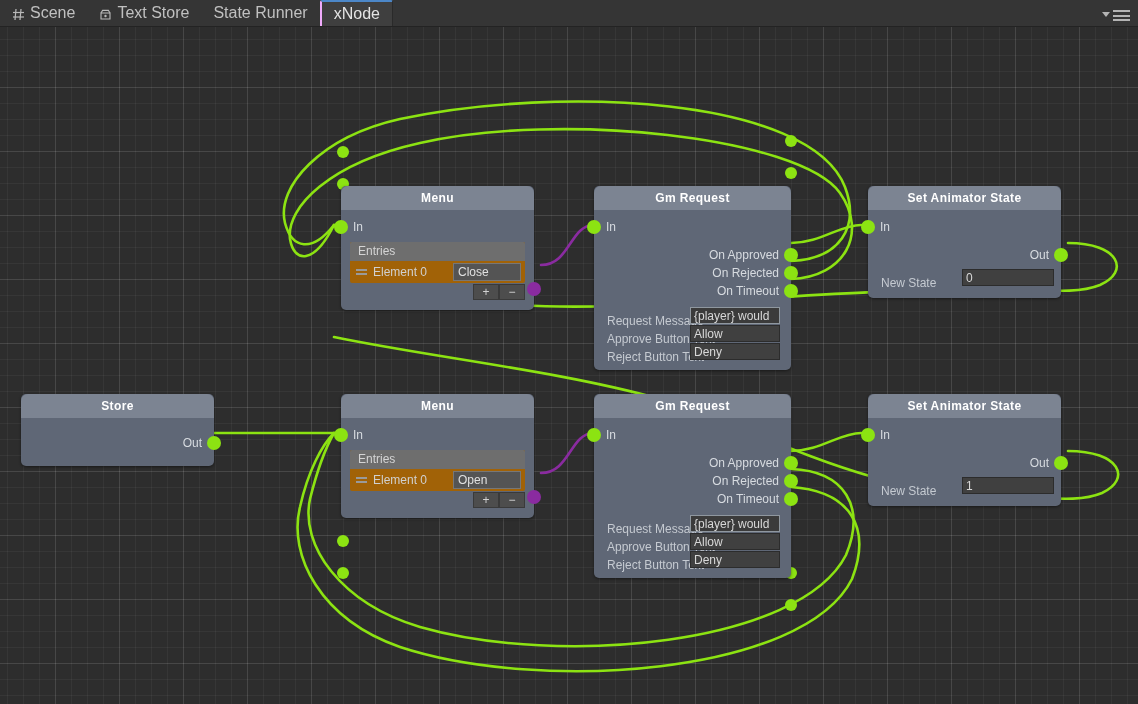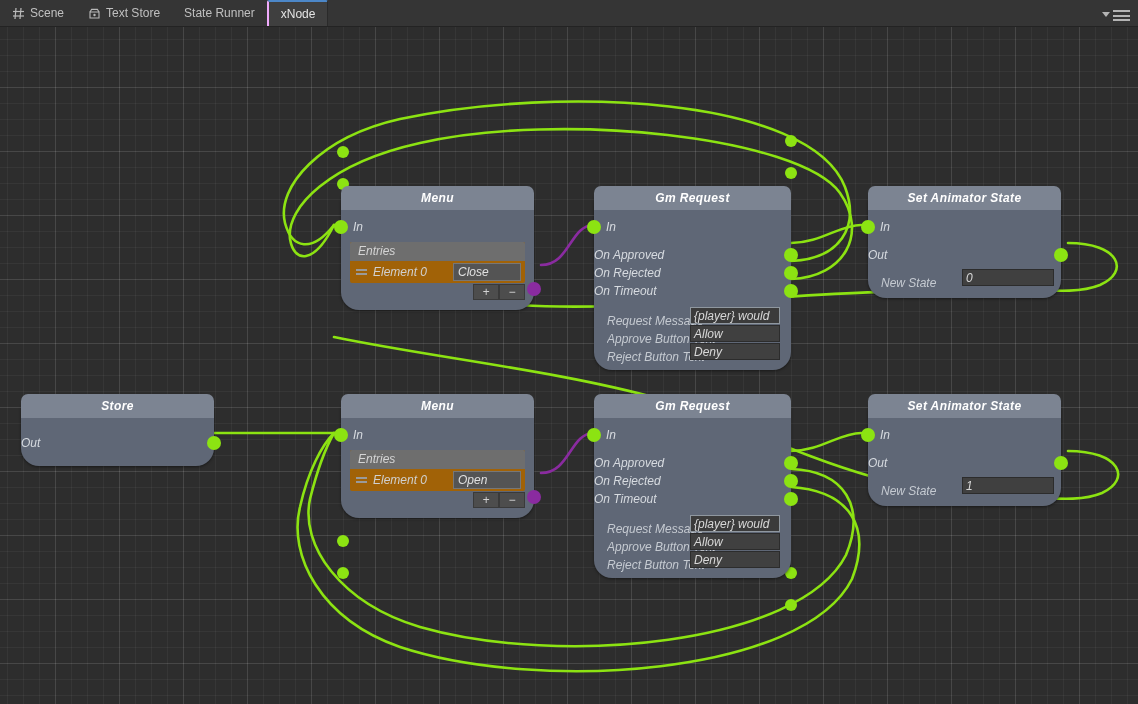--- a/index.html
+++ b/index.html
@@ -29,21 +29,21 @@
     box-sizing: border-box;
     display: flex;
     align-items: flex-end;
   }
   .tab {
     height: 26px;
     display: flex;
     align-items: center;
     gap: 5px;
     padding: 0 12px;
-    font-size: 12px;
+    font-size: 16px;
     color: #c0c0c0;
     box-sizing: border-box;
     white-space: nowrap;
     cursor: default;
   }
   .tab.active {
     background: #3f3f3f;
     color: #e4e4e4;
     border-top: 2px solid #4c87c8;
     border-left: 2px solid #f0abfc;
@@ -102,26 +102,25 @@
   #edges {
     position: absolute;
     left: 0; top: 0;
     width: 1138px; height: 677px;
     pointer-events: none;
   }
 
   
   .node {
     position: absolute;
-    border-radius: 18px;
+    border-radius: 5px;
     background: #5f6776;
     box-shadow: 0 1px 3px rgba(0,0,0,0.45);
     box-sizing: border-box;
     overflow: visible;
-    font-style: italic;
   }
   .node-header {
     height: 24px;
     line-height: 24px;
     text-align: center;
     font-size: 12px;
     font-weight: bold;
     color: #ffffff;
     background: #7c8492;
     border-radius: 7px 7px 0 0;
@@ -135,21 +134,21 @@
 
   .port-row {
     position: relative;
     height: 18px;
     display: flex;
     align-items: center;
     font-size: 12px;
     color: #d7dbe0;
   }
   .port-row.in   { justify-content: flex-start; padding-left: 12px; }
-  .port-row.out  { justify-content: flex-start;   padding-right: 12px; }
+  .port-row.out  { justify-content: flex-end;   padding-right: 12px; }
 
   .port {
     position: absolute;
     width: 14px; height: 14px;
     border-radius: 50%;
     top: 50%;
     transform: translateY(-50%);
   }
   .port.green { background: #8ce312; }
   .port.purple{ background: #8a2ba0; }

